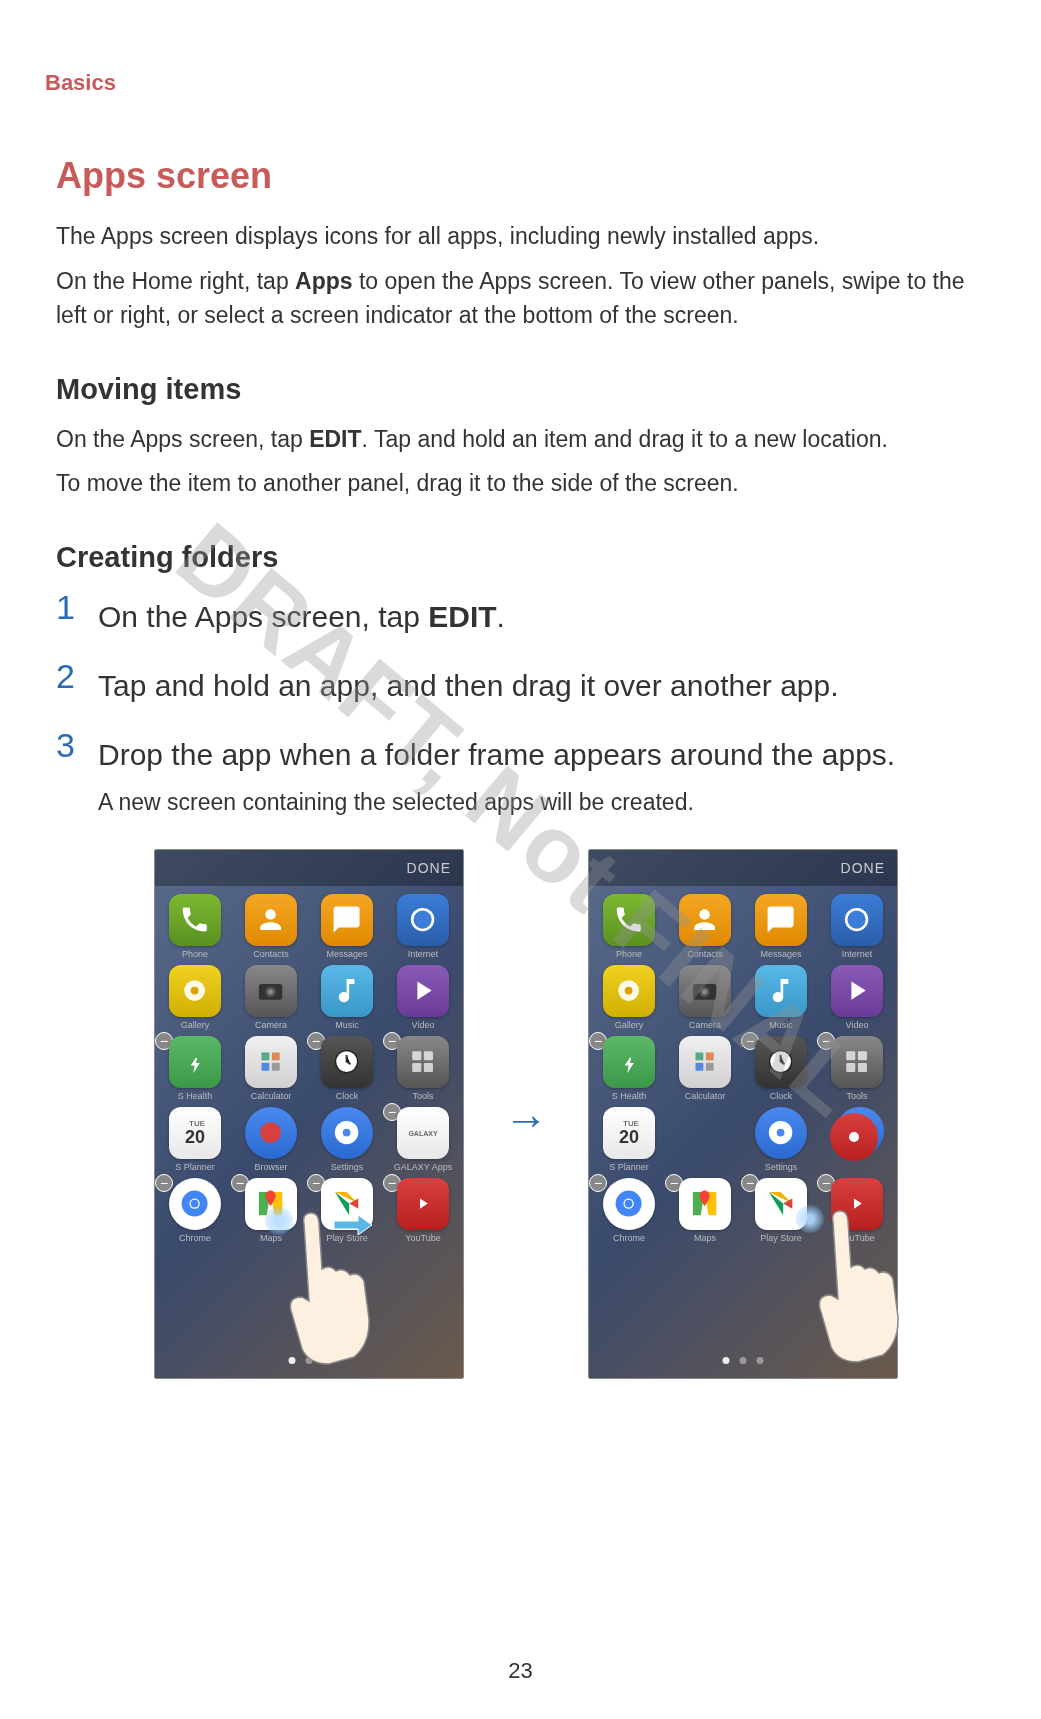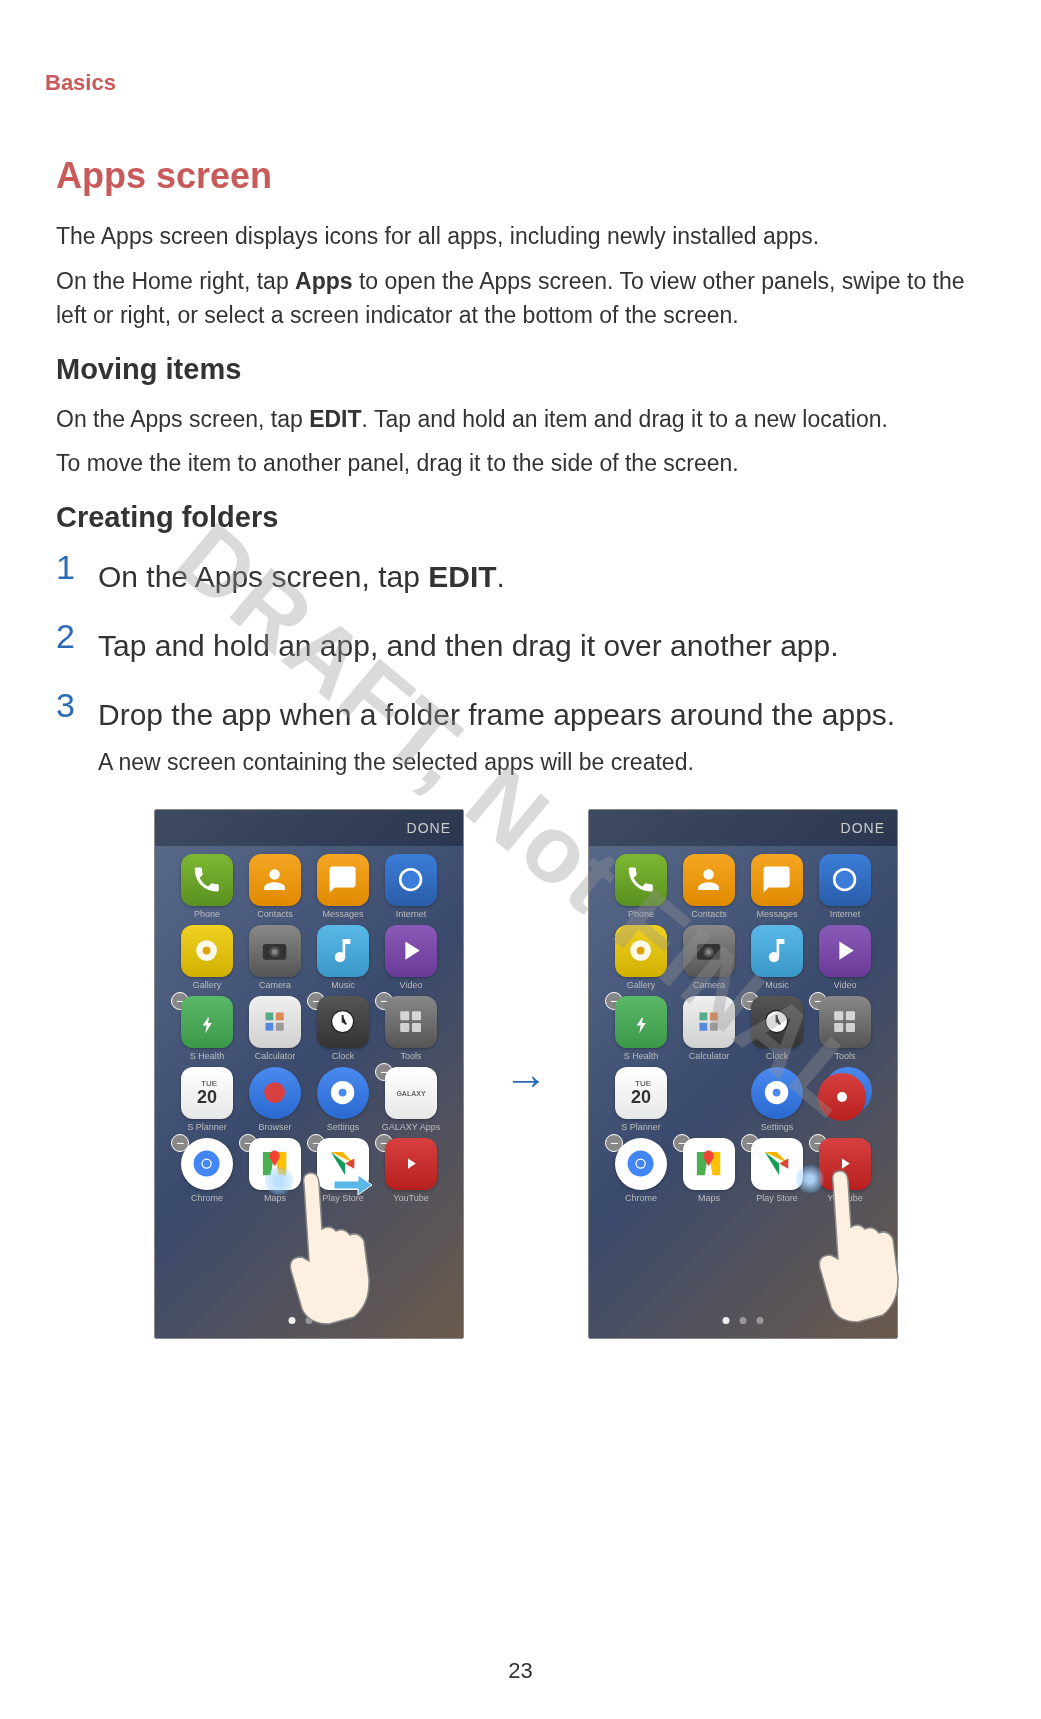--- a/index.html
+++ b/index.html
@@ -39,21 +39,21 @@
       font-size: 23px;
       line-height: 1.5;
       color: #333;
       margin-bottom: 10px;
       font-weight: 400;
     }
     .sub-heading {
       font-size: 29px;
       font-weight: 700;
       color: #333;
-      margin-top: 20px;
+      margin-top: 40px;
       margin-bottom: 16px;
     }
     .bold {
       font-weight: 700;
     }
     .steps {
       margin-top: 20px;
     }
     .step {
       display: flex;
@@ -112,21 +112,21 @@
       padding: 12px 12px;
       color: #ccc;
       font-size: 14px;
       letter-spacing: 1px;
     }
     
     .app-grid {
       display: grid;
       grid-template-columns: repeat(4, 1fr);
       gap: 6px 4px;
-      padding: 8px 20px;
+      padding: 8px 4px;
     }
     
     .app-container {
       display: flex;
       flex-direction: column;
       align-items: center;
       position: relative;
     }
     
     .app-icon {

